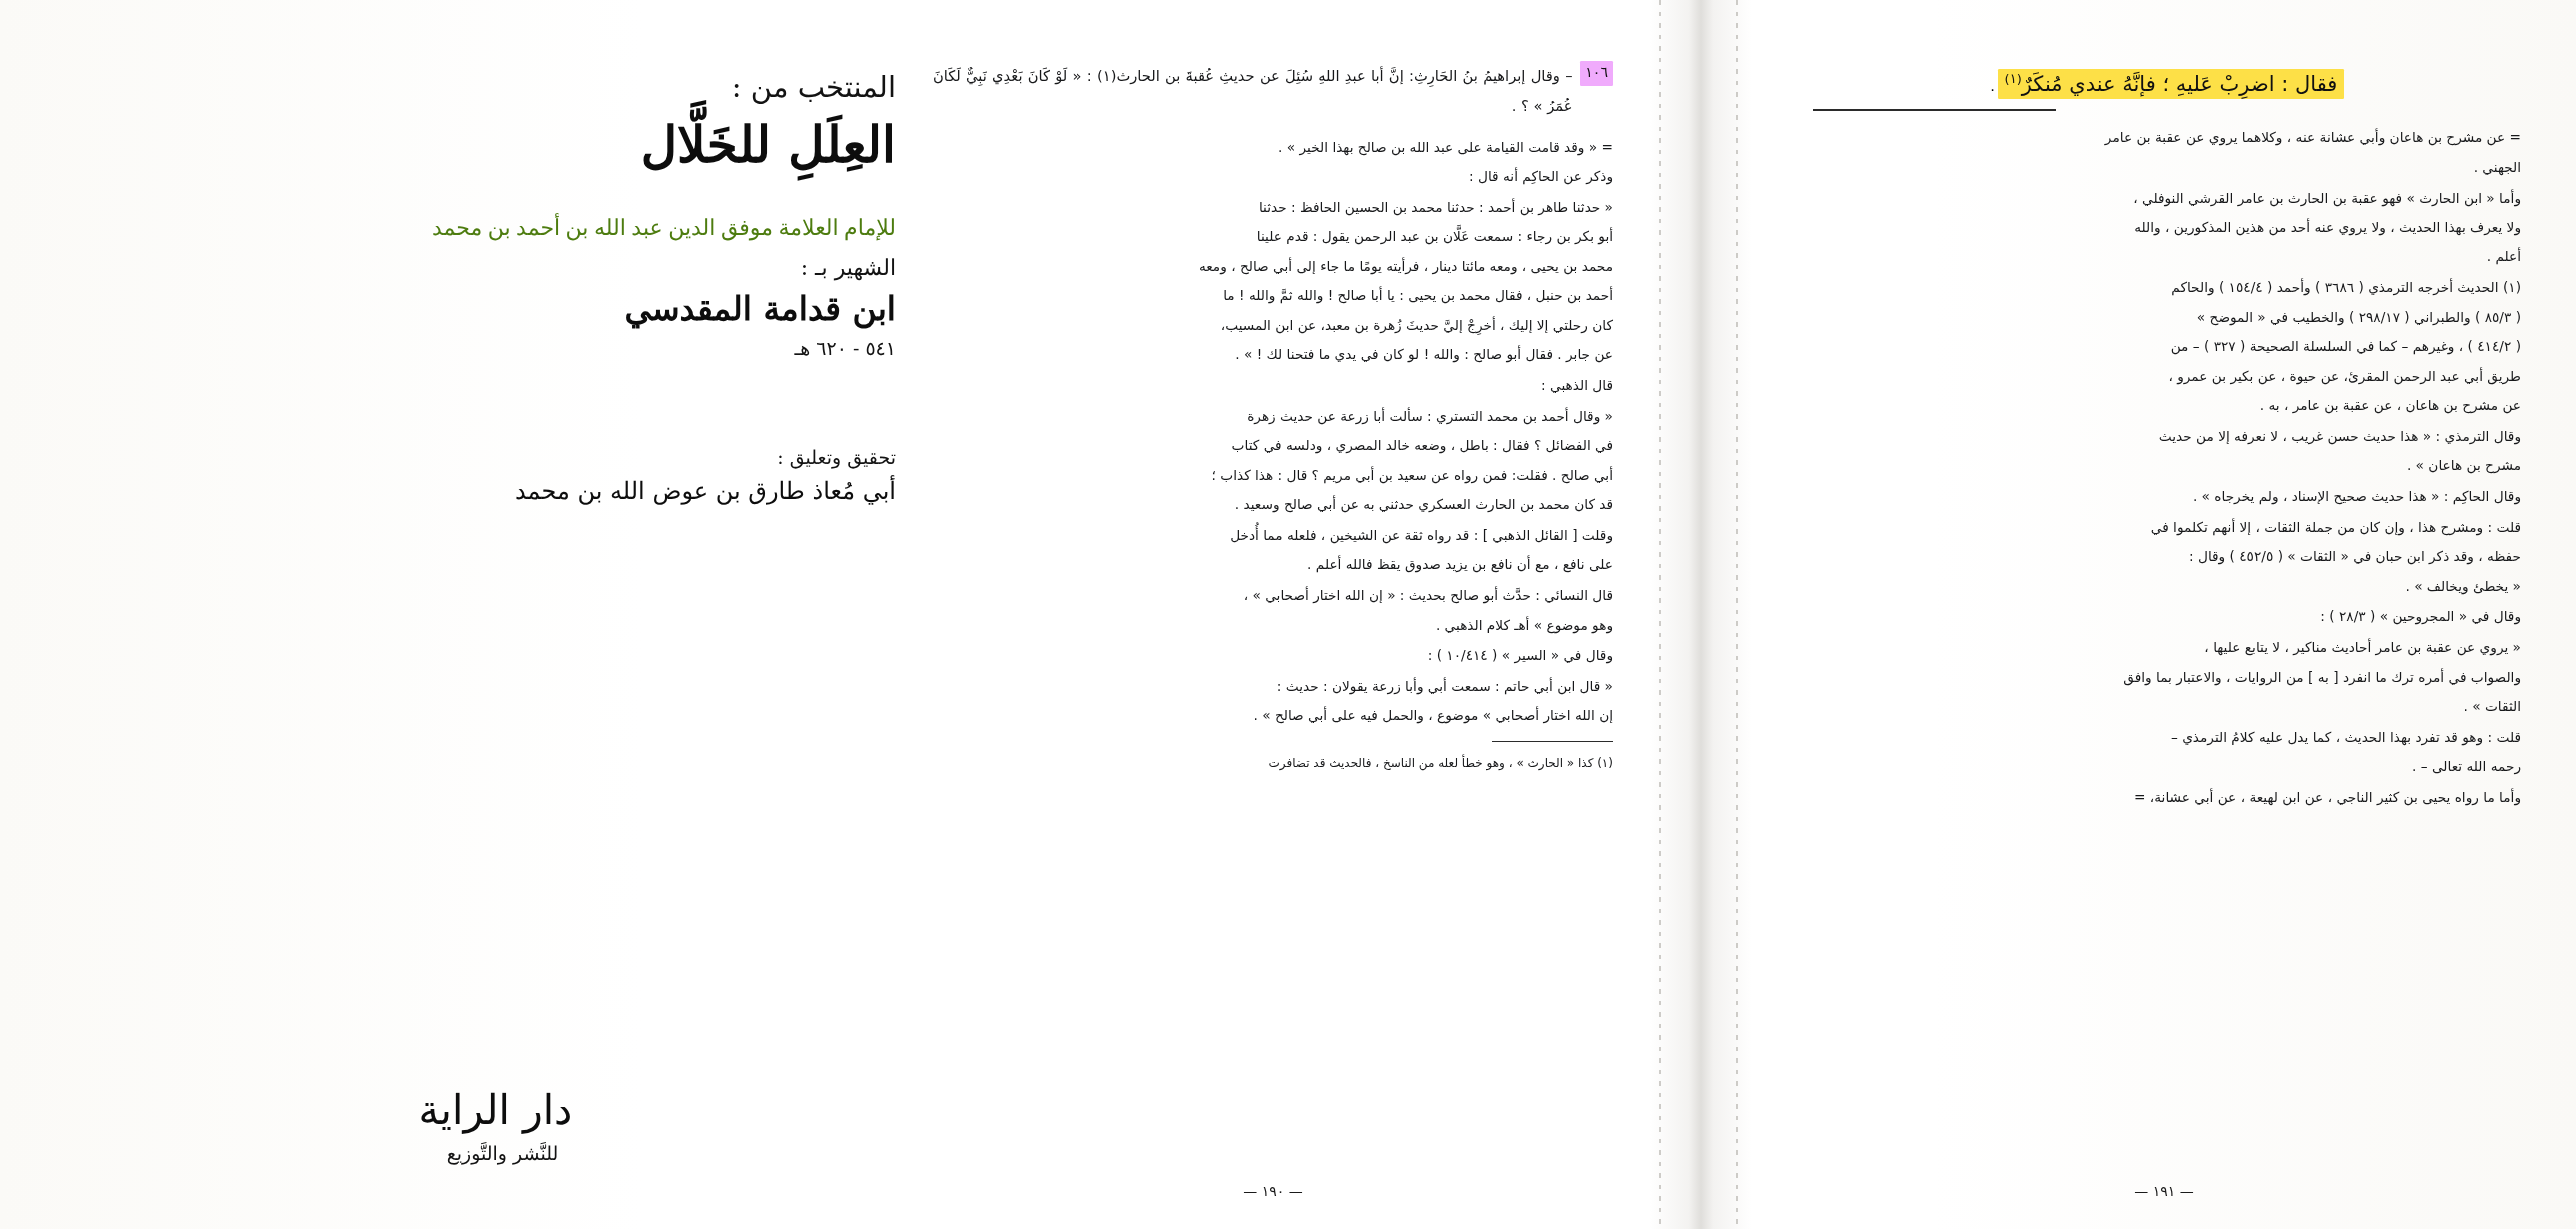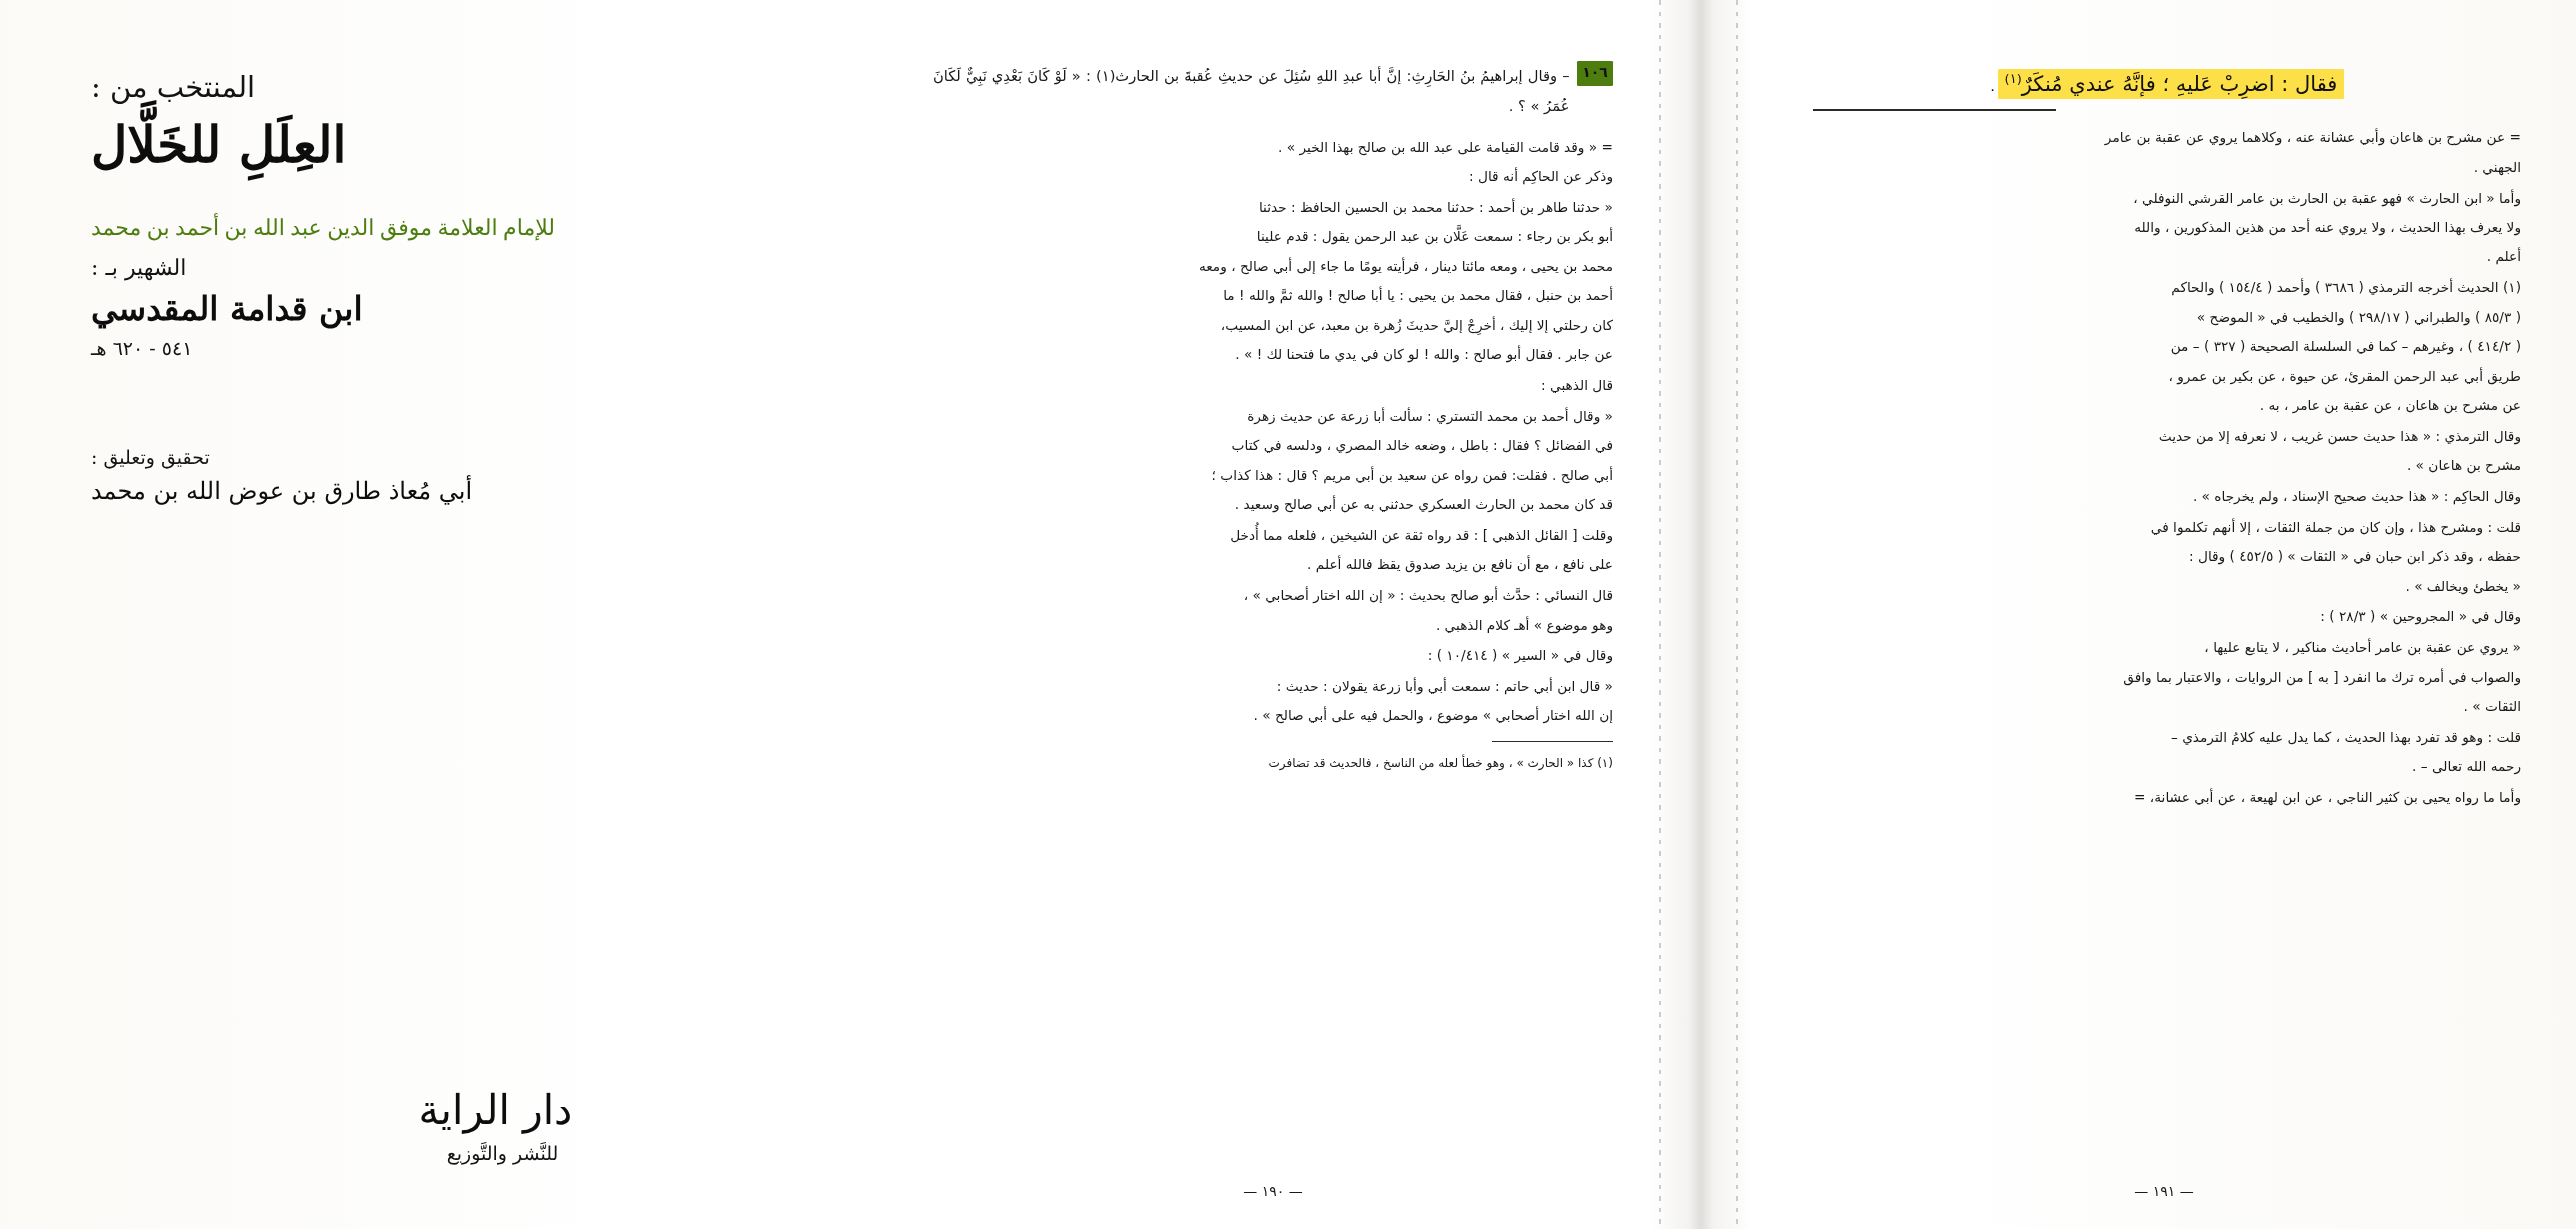--- a/index.html
+++ b/index.html
@@ -90,27 +90,27 @@
     left: 37px;
   }
   .hadith-head {
     display: flex;
     flex-direction: row;
     align-items: flex-start;
     gap: 7.7px;
     margin-bottom: 11.5px;
   }
   .hl-num {
-    background: #4d7c0f;
+    background: #f0abfc;
     color: #111;
     font-size: 14px;
     padding: 1.3px 5.1px 2.6px 5.1px;
     border-radius: 1.3px;
     white-space: nowrap;
-    font-weight: 700;
+    font-weight: 400;
     line-height: 1.5;
   }
   .hadith-head-text {
     flex: 1;
     font-size: 14.7px;
     line-height: 2.05;
     text-align: justify;
   }
   .sep-rule {
     width: 121px;
@@ -155,21 +155,21 @@
     background: #2b2b2b;
     margin: 10.2px auto 12.8px 0;
   }
 
   
   .cover {
     position: absolute;
     inset: 0;
     display: flex;
     flex-direction: column;
-    align-items: flex-end;
+    align-items: flex-start;
     text-align: center;
   }
   .cover-top {
     margin-top: 70px;
     font-family: "DejaVu Serif", serif;
     font-size: 29px;
     color: #131313;
     letter-spacing: 0.6px;
   }
   .cover-title {

